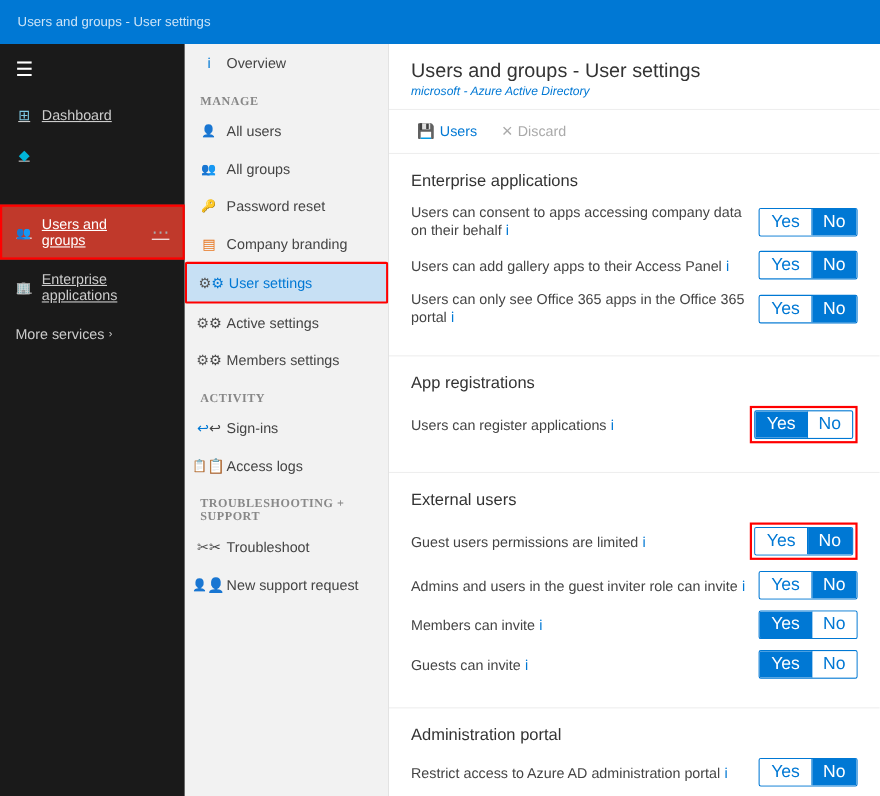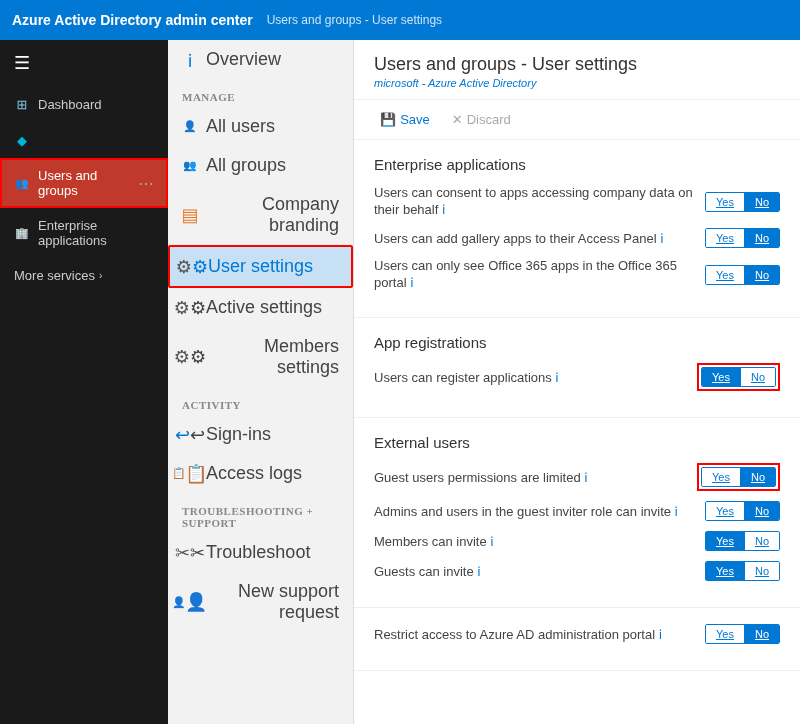--- a/index.html
+++ b/index.html
@@ -42,20 +42,21 @@
     }
     .sidebar-item {
       display: flex;
       align-items: center;
       padding: 10px 14px;
       cursor: pointer;
       color: #ccc;
       gap: 8px;
       font-size: 13px;
       position: relative;
+      text-decoration: underline;
     }
     .sidebar-item.active {
       background: #c0392b;
       color: #fff;
     }
     .sidebar-item .item-icon {
       width: 16px;
       height: 16px;
       flex-shrink: 0;
       display: flex;
@@ -87,21 +88,21 @@
       display: flex;
       flex-direction: column;
     }
     .mid-item {
       display: flex;
       align-items: center;
       padding: 9px 14px;
       cursor: pointer;
       color: #444;
       gap: 8px;
-      font-size: 18px;
+      font-size: 13px;
       text-align: right;
     }
     .mid-item.active {
       background: #c7e0f4;
       color: #0078d4;
     }
     .mid-item .item-icon {
       width: 16px;
       height: 16px;
       display: flex;
@@ -191,27 +192,26 @@
     }
     .toggle-group {
       display: flex;
       border: 1px solid #0078d4;
       border-radius: 2px;
       overflow: hidden;
       flex-shrink: 0;
     }
     .toggle-btn {
       padding: 3px 10px;
-      font-size: 11px;
+      font-size: 16px;
       cursor: pointer;
       background: #fff;
       color: #0078d4;
       border: none;
       border-right: 1px solid #0078d4;
-      text-decoration: underline;
     }
     .toggle-btn:last-child { border-right: none; }
     .toggle-btn.selected-yes {
       background: #0078d4;
       color: #fff;
     }
     .toggle-btn.selected-no {
       background: #0078d4;
       color: #fff;
     }
@@ -229,39 +229,38 @@
     .icon-settings::before { content: '⚙'; color: #555; }
     .icon-signin::before { content: '↩'; color: #0078d4; }
     .icon-audit::before { content: '📋'; font-size: 11px; color: #0078d4; }
     .icon-troubleshoot::before { content: '✂'; color: #555; }
     .icon-support::before { content: '👤'; font-size: 11px; color: #e87722; }
   </style>
 </head>
 <body>
 
 <div class="top-bar">
-  <span style="font-weight:600; font-size:14px;">Azure Active Directory admin center</span>
   <span style="font-size:12px; color:#cce4f7; margin-left:4px;">Users and groups - User settings</span>
 </div>
 
 <div class="main-layout">
 
   <div class="sidebar">
     <div class="sidebar-hamburger">☰</div>
 
     <div class="sidebar-item">
       <span class="item-icon icon-dashboard"></span>
       <span>Dashboard</span>
     </div>
 
     <div class="sidebar-item">
       <span class="item-icon icon-aad"></span>
     </div>
 
-    <div class="sidebar-item active" style="outline: 2px solid red; outline-offset:-2px;">
+    <div class="sidebar-item active" style="outline: 2px solid red; outline-offset:-2px;margin-top:28px;">
       <span class="item-icon icon-users"></span>
       <span>Users and groups</span>
       <span class="dots">⋯</span>
     </div>
 
     <div class="sidebar-item">
       <span class="item-icon icon-enterprise"></span>
       <span>Enterprise applications</span>
     </div>
 
@@ -279,20 +278,24 @@
 
     <div class="mid-section-label">MANAGE</div>
 
     <div class="mid-item">
       <span class="item-icon icon-alluser"></span>
       <span>All users</span>
     </div>
     <div class="mid-item">
       <span class="item-icon icon-allgroups"></span>
       <span>All groups</span>
+    </div>
+    <div class="mid-item">
+      <span class="item-icon icon-pwreset"></span>
+      <span>Password reset</span>
     </div>
     <div class="mid-item">
       <span class="item-icon icon-branding"></span>
       <span>Company branding</span>
     </div>
     <div class="mid-item active" style="border: 2px solid red; border-radius:2px; background:#c7e0f4;">
       <span class="item-icon icon-settings">⚙</span>
       <span>User settings</span>
     </div>
     <div class="mid-item">
@@ -329,21 +332,21 @@
 
   <div class="content-panel">
     <div class="content-header">
       <h2>Users and groups - User settings</h2>
       <div class="breadcrumb">microsoft - Azure Active Directory</div>
     </div>
 
     <div class="toolbar">
       <button class="toolbar-btn">
         <span style="font-size:13px;">💾</span>
-        <span>Save</span>
+        <span>Users</span>
       </button>
       <button class="toolbar-btn disabled">
         <span style="font-size:13px; color:#aaa;">✕</span>
         <span style="color:#aaa;">Discard</span>
       </button>
     </div>
 
     <div class="settings-section">
       <h3>Enterprise applications</h3>
 
@@ -442,20 +445,21 @@
           <span class="info-icon">ℹ</span>
         </span>
         <div class="toggle-group">
           <button class="toggle-btn selected-yes">Yes</button>
           <button class="toggle-btn">No</button>
         </div>
       </div>
     </div>
 
     <div class="settings-section">
+      <h3>Administration portal</h3>
 
       <div class="setting-row">
         <span class="setting-label">
           Restrict access to Azure AD administration portal
           <span class="info-icon">ℹ</span>
         </span>
         <div class="toggle-group">
           <button class="toggle-btn">Yes</button>
           <button class="toggle-btn selected-no">No</button>
         </div>

